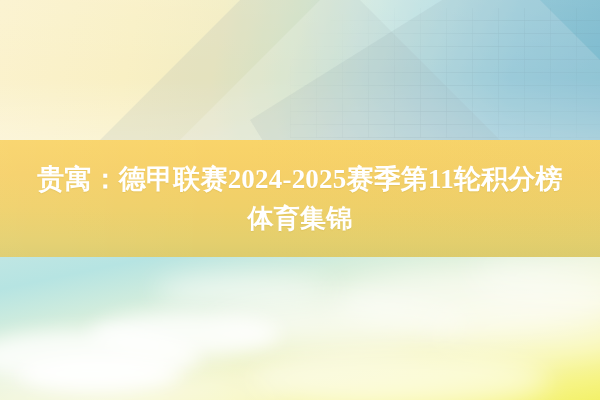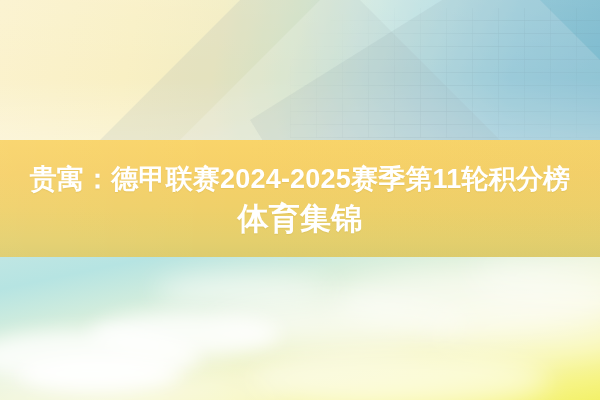--- a/index.html
+++ b/index.html
@@ -168,20 +168,21 @@
         #f6d068 28%,
         #efd069 58%,
         #e4cf6d 86%,
         #ddcc6d 100%);
     display: flex;
     flex-direction: column;
     align-items: center;
     justify-content: center;
     box-sizing: border-box;
     padding: 0 2px;
+    font-family: Liberation Serif, serif;
   }
   .title-band::before {
     content: "";
     position: absolute;
     left: 0; top: 0;
     width: 600px; height: 117px;
     background: linear-gradient(95deg,
       rgba(255,255,255,0.06) 0%,
       rgba(255,255,255,0.00) 40%,
       rgba(210,200,110,0.10) 100%);
@@ -193,21 +194,21 @@
     color: #ffffff;
     font-weight: bold;
     font-size: 27px;
     line-height: 39px;
     letter-spacing: 0.2px;
     white-space: nowrap;
     text-align: center;
     text-shadow: 0 1px 1px rgba(180,150,40,0.18);
   }
   .title-line.line2 {
-    font-size: 31px;
+    font-size: 26px;
     line-height: 39px;
   }
 </style>
 </head>
 <body>
 
 <div id="poster">
 
   <div class="bg-top"></div>
   <div class="bg-top-soft"></div>

